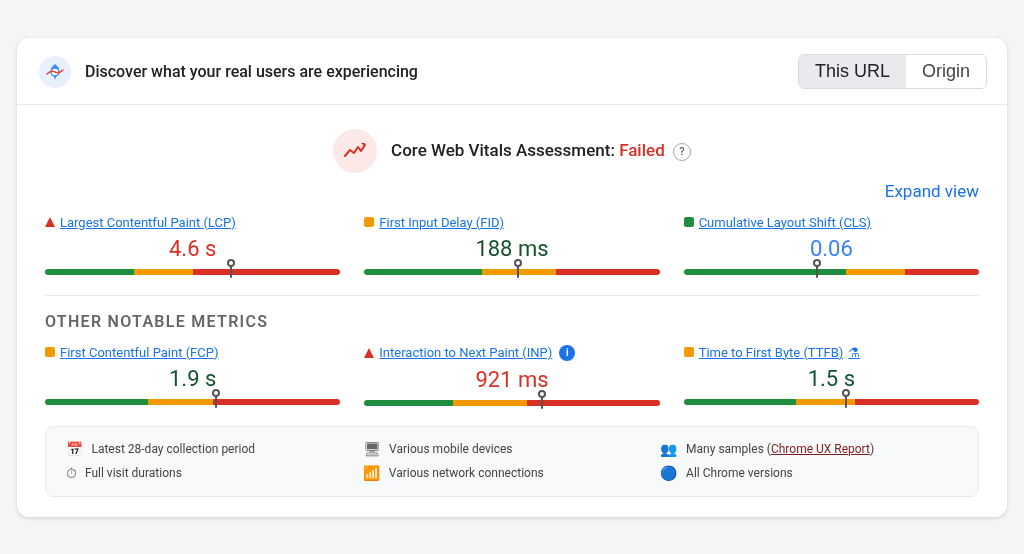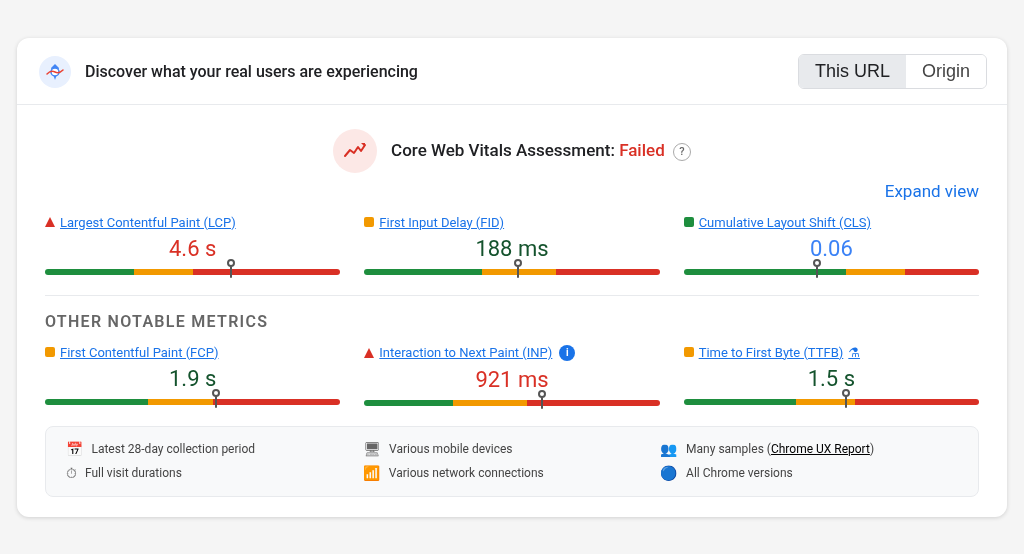--- a/index.html
+++ b/index.html
@@ -223,21 +223,21 @@
       align-items: center;
       gap: 8px;
       font-size: 12px;
       color: #444;
     }
     .footer-icon {
       font-size: 14px;
       color: #666;
     }
     .chrome-link {
-      color: #000000;
+      color: #7f1d1d;
       text-decoration: underline;
       cursor: pointer;
       margin-top: 32px;
     }
     .info-icon {
       display: inline-flex;
       align-items: center;
       justify-content: center;
       width: 16px;
       height: 16px;

